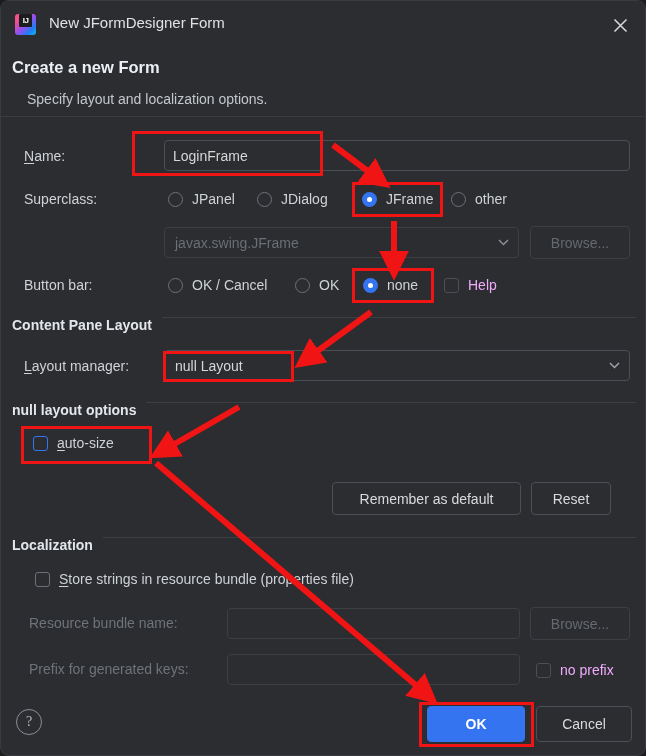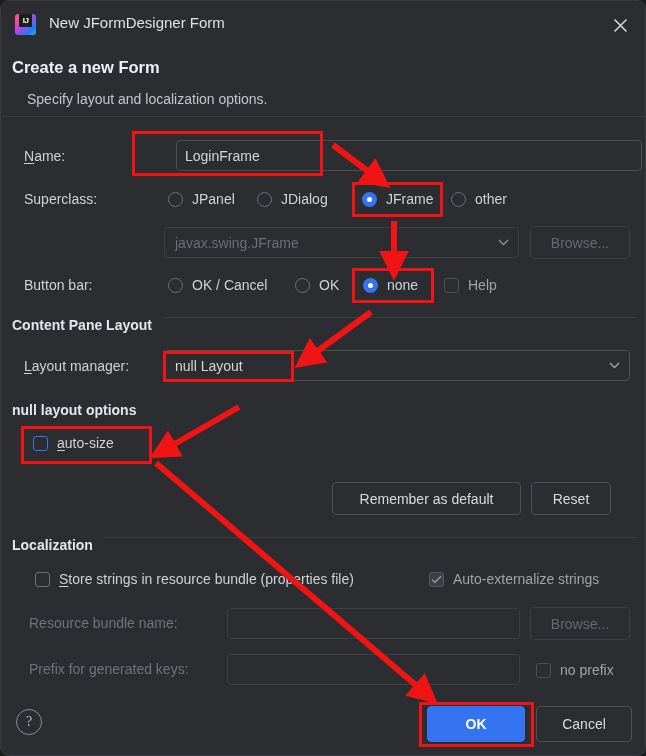--- a/index.html
+++ b/index.html
@@ -103,21 +103,21 @@
     width:15px;height:15px;border-radius:3px;box-sizing:border-box;
     border:1.4px solid #6d7177;background:transparent;flex:none;
   }
   .cb.dim{border-color:#4b4f56;}
   .cb.checked-dim{
     border:1.4px solid #55595f;background:#3c3f44;
     display:flex;align-items:center;justify-content:center;
   }
   .cb.focus{border:1.6px solid #3574f0;}
   .cb-wrap .cl{margin-left:9px;font-size:14px;color:#cfd2d6;}
-  .cb-wrap .cl.dim{color:#a3a3a3;}
+  .cb-wrap .cl.dim{color:#f0abfc;}
 
   
   .section{position:absolute;display:flex;align-items:flex-start;}
   .section .stxt{font-size:14px;font-weight:bold;color:#e3e6ea;white-space:nowrap;}
   .section .srule{height:1px;background:#3b3e43;margin-left:10px;}
 
   
   #help-icon{
     position:absolute;left:15px;top:708px;width:24px;height:24px;
     border:1.4px solid #8a8e95;border-radius:50%;
@@ -149,21 +149,21 @@
     </div>
   </div>
 
   <div id="hdr-title">Create a new Form</div>
   <div id="hdr-sub">Specify layout and localization options.</div>
   <div id="hdr-divider"></div>
 
   <div class="lbl" style="left:23px;top:147px;">
     <span class="u">N</span><span>ame:</span>
   </div>
-  <div class="field" style="left:163px;top:139px;width:466px;margin-left:12px;">
+  <div class="field" style="left:163px;top:139px;width:466px;">
     <span>LoginFrame</span>
   </div>
 
   <div class="lbl" style="left:23px;top:190px;">Superclass:</div>
 
   <div class="radio-wrap" style="left:167px;top:190px;">
     <span class="radio"></span>
     <span class="rl">JPanel</span>
   </div>
   <div class="radio-wrap" style="left:256px;top:190px;">
@@ -218,21 +218,21 @@
   </div>
   <div class="combo" style="left:163px;top:349px;width:466px;">
     <span class="txt">null Layout</span>
     <span class="arrow">
       <svg width="11" height="7" viewBox="0 0 11 7" aria-hidden="true">
         <path d="M1 1 L5.5 5.6 L10 1" stroke="#a2a6ac" stroke-width="1.4" fill="none"></path>
       </svg>
     </span>
   </div>
 
-  <div class="section" style="left:11px;top:401px;width:624px;flex-direction:column;">
+  <div class="section" style="left:11px;top:401px;width:624px;">
     <span class="stxt">null layout options</span>
     <span class="srule" style="flex:1;"></span>
   </div>
 
   <div class="cb-wrap" style="left:32px;top:434px;">
     <span class="cb focus"></span>
     <span class="cl">
       <span class="u">a</span><span>uto-size</span>
     </span>
   </div>
@@ -243,28 +243,20 @@
   <div class="section" style="left:11px;top:536px;width:624px;">
     <span class="stxt">Localization</span>
     <span class="srule" style="flex:1;"></span>
   </div>
 
   <div class="cb-wrap" style="left:34px;top:570px;">
     <span class="cb"></span>
     <span class="cl">
       <span class="u">S</span><span>tore strings in resource bundle (properties file)</span>
     </span>
-  </div>
-  <div class="cb-wrap" style="left:428px;top:570px;">
-    <span class="cb checked-dim">
-      <svg width="11" height="9" viewBox="0 0 11 9" aria-hidden="true">
-        <path d="M1 4.6 L4 7.4 L10 1.2" stroke="#8e9299" stroke-width="1.6" fill="none"></path>
-      </svg>
-    </span>
-    <span class="cl dim">Auto-externalize strings</span>
   </div>
 
   <div class="lbl dim" style="left:28px;top:614px;">Resource bundle name:</div>
   <div class="field dim" style="left:226px;top:607px;width:293px;">
     <span></span>
   </div>
   <div class="btn dim" style="left:529px;top:606px;width:100px;">Browse...</div>
 
   <div class="lbl dim" style="left:28px;top:660px;">Prefix for generated keys:</div>
   <div class="field dim" style="left:226px;top:653px;width:293px;">

